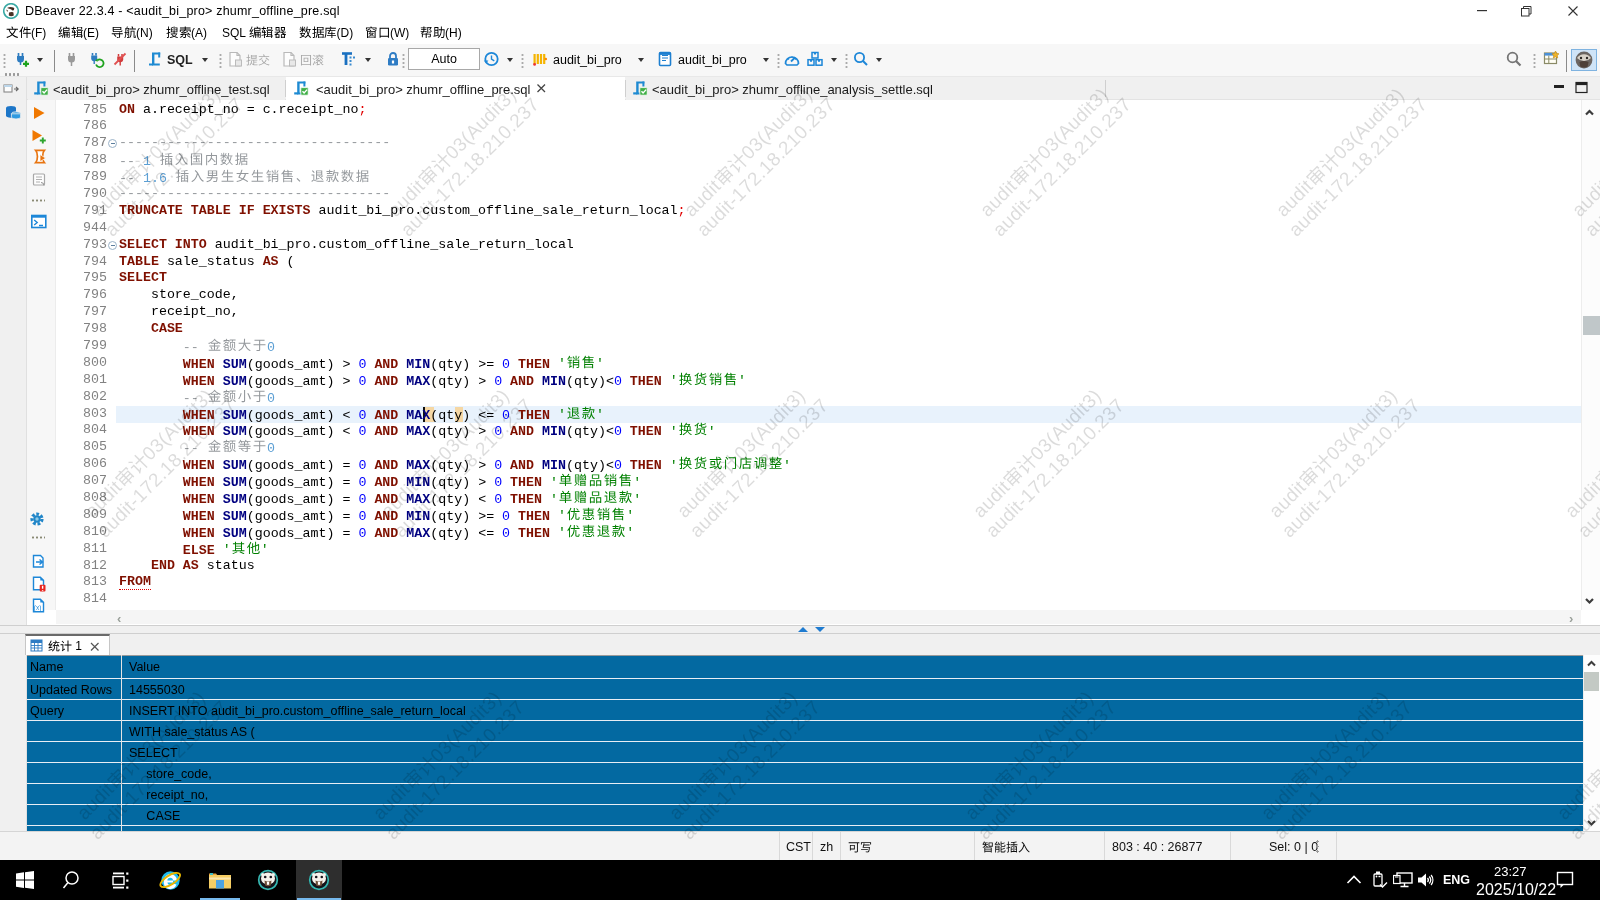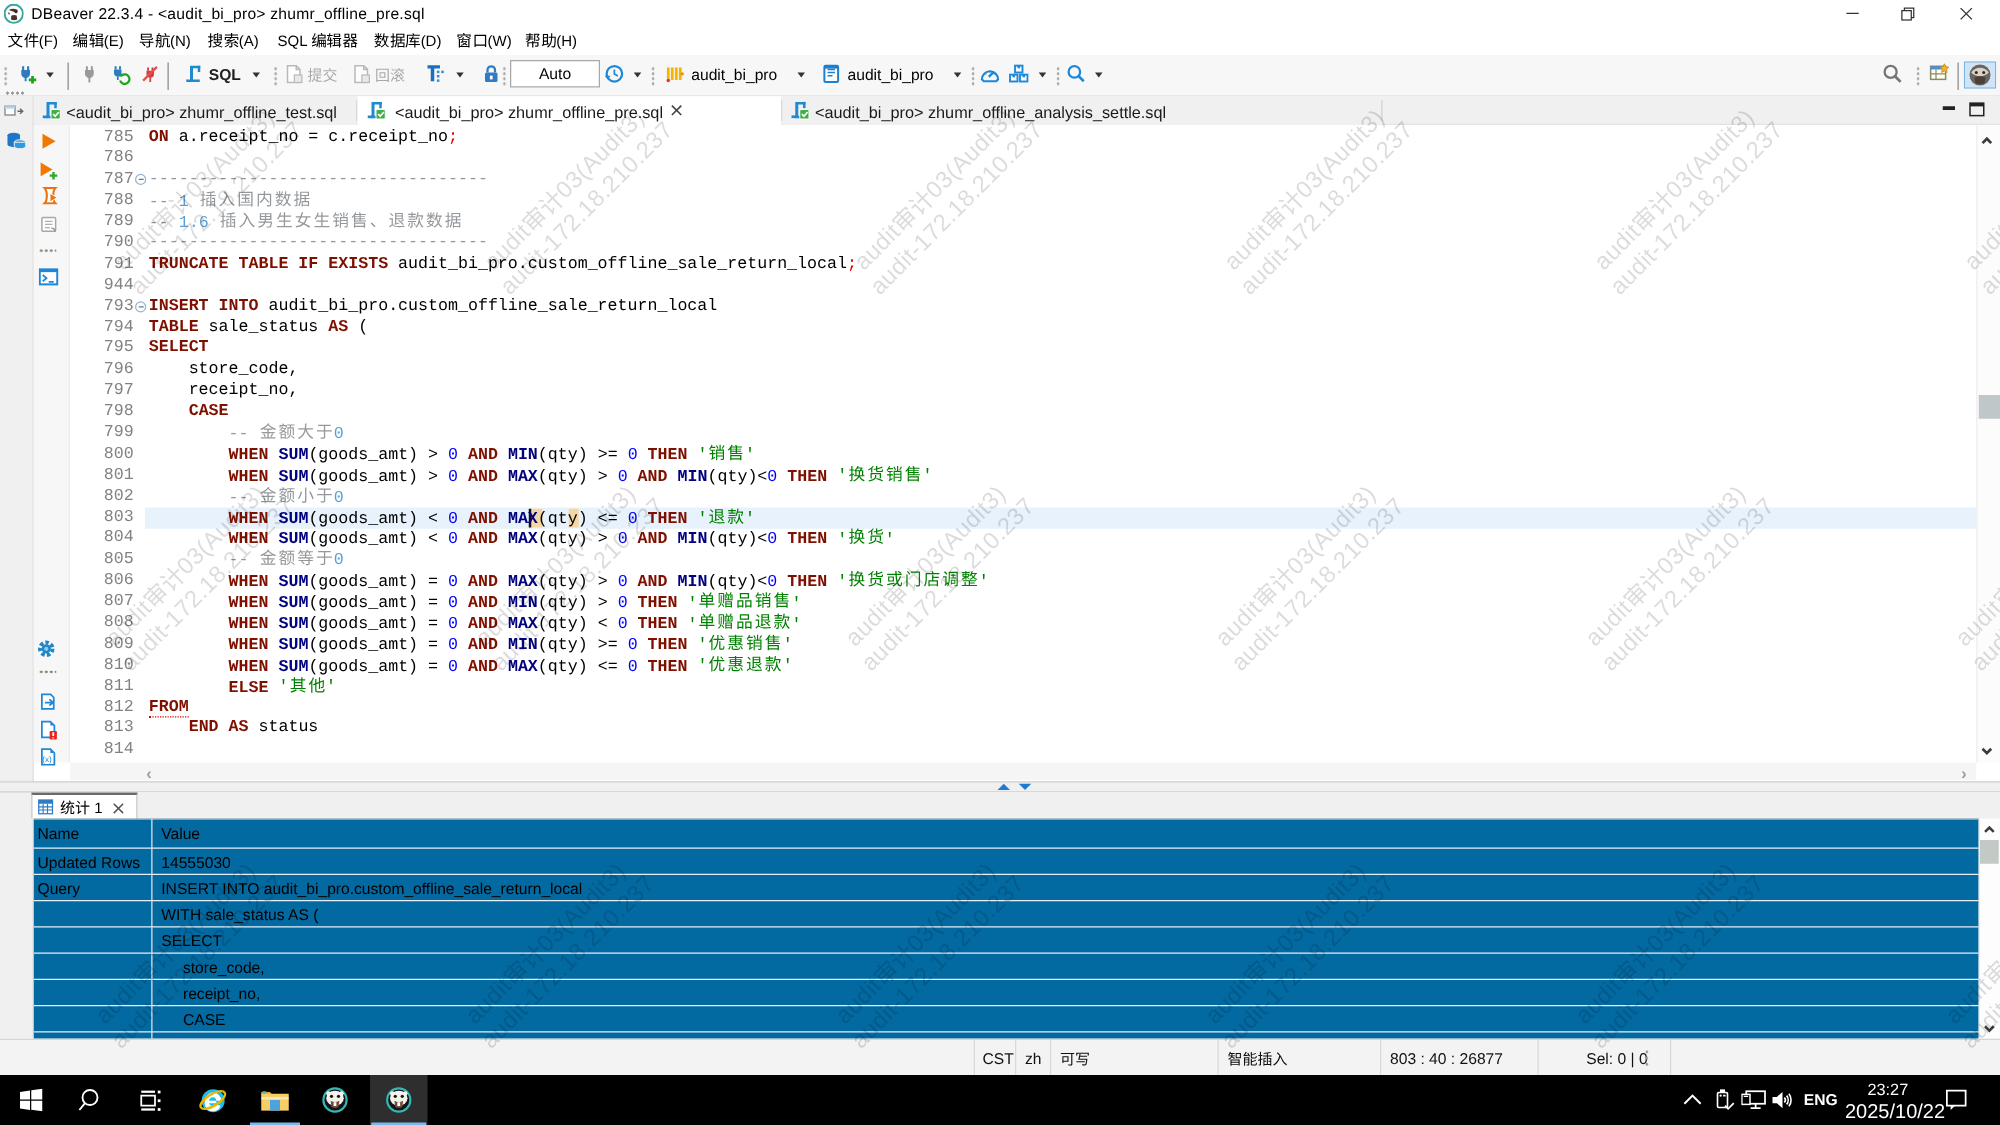--- a/index.html
+++ b/index.html
@@ -532,21 +532,21 @@
           </svg><svg class="kc" viewBox="-61 -20 1123 1123">
             <use href="#u6B3E"></use>
           </svg><svg class="kc" viewBox="-61 -20 1123 1123">
             <use href="#u6570"></use>
           </svg><svg class="kc" viewBox="-61 -20 1123 1123">
             <use href="#u636E"></use>
           </svg></span></div>
       <div class="ln"><span class="c">----------------------------------</span></div>
       <div class="ln"><span class="kw">TRUNCATE TABLE IF EXISTS</span> audit_bi_pro.custom_offline_sale_return_local<span class="d">;</span></div>
       <div class="ln"></div>
-      <div class="ln"><span class="kw">INSERT INTO</span> audit_bi_pro.custom_offline_sale_return_local</div>
+      <div class="ln"><span class="kw">SELECT INTO</span> audit_bi_pro.custom_offline_sale_return_local</div>
       <div class="ln"><span class="kw">TABLE</span> sale_status <span class="kw">AS</span> (</div>
       <div class="ln"><span class="kw">SELECT</span></div>
       <div class="ln">    store_code,</div>
       <div class="ln">    receipt_no,</div>
       <div class="ln">    <span class="kw">CASE</span></div>
       <div class="ln">        <span class="c">-- </span><span class="c"><svg class="kc" viewBox="-61 -20 1123 1123">
             <use href="#u91D1"></use>
           </svg><svg class="kc" viewBox="-61 -20 1123 1123">
             <use href="#u989D"></use>
           </svg><svg class="kc" viewBox="-61 -20 1123 1123">
@@ -649,22 +649,22 @@
           </svg><svg class="kc" viewBox="-61 -20 1123 1123">
             <use href="#u9000"></use>
           </svg><svg class="kc" viewBox="-61 -20 1123 1123">
             <use href="#u6B3E"></use>
           </svg>'</span></div>
       <div class="ln">        <span class="kw">ELSE</span> <span class="s">'<svg class="kc" viewBox="-61 -20 1123 1123">
             <use href="#u5176"></use>
           </svg><svg class="kc" viewBox="-61 -20 1123 1123">
             <use href="#u4ED6"></use>
           </svg>'</span></div>
+      <div class="ln">    <span class="kw">END AS</span> status</div>
       <div class="ln"><span class="kw sqerr">FROM</span></div>
-      <div class="ln">    <span class="kw">END AS</span> status</div>
     </div>
     <div class="foldm" style="top:39px"></div>
     <div class="foldm" style="top:140.5px"></div>
   </div>
 <div id="vscroll"></div>
 <svg class="abs" style="left:1585px;top:109px" width="9" height="8">
     <path d="M1 5.5 L4.5 2 L8 5.5" stroke="#3c3c3c" stroke-width="2.2" fill="none"></path>
   </svg>
 <div id="vthumb"></div>
 <svg class="abs" style="left:1585px;top:597px" width="9" height="8">

